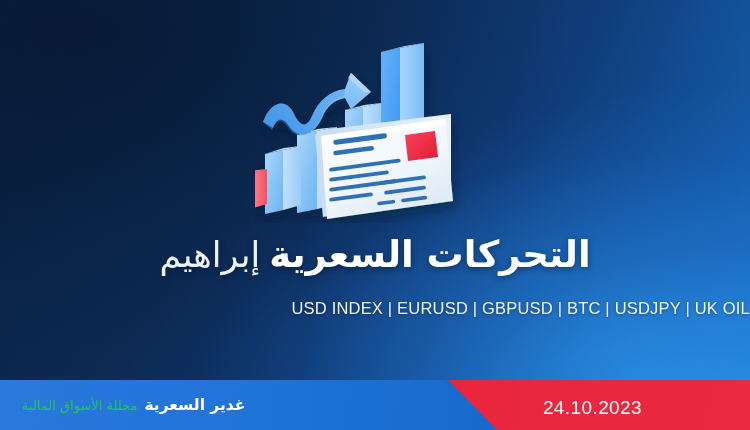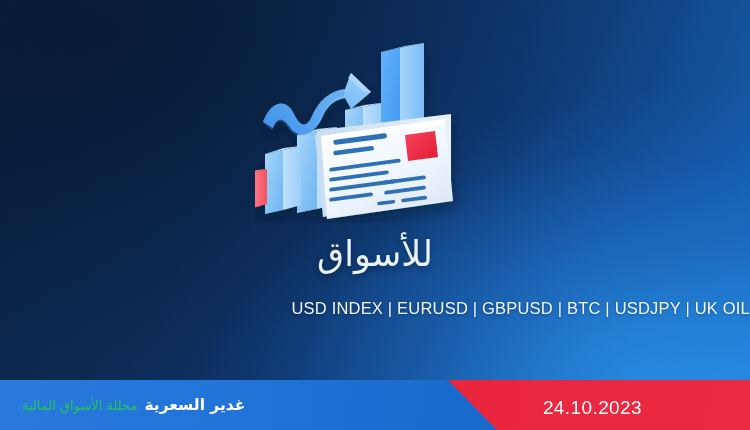--- a/index.html
+++ b/index.html
@@ -268,21 +268,22 @@
             <rect x="146" y="181" width="26" height="3.6" rx="1.8" transform="rotate(-7.5 146 181)"></rect>
           </g>
 
           <path d="M150 117 L180 113 L183 139 L153 143 Z" fill="url(#gRedSq)"></path>
         </g>
       </g>
     </svg>
   </div>
 
   <div class="title-row">
-    <span class="title-light">للأسواق</span>
+    <span class="title-bold">التحركات السعرية</span>
+    <span class="title-light">إبراهيم</span>
   </div>
 
   <div class="subtitle">USD INDEX | EURUSD | GBPUSD | BTC | USDJPY | UK OIL</div>
 
   <div class="footer">
     <div class="footer-blue"></div>
     <div class="footer-red"></div>
 
     <div class="footer-author">
       <span class="author-name">غدير السعرية</span>

